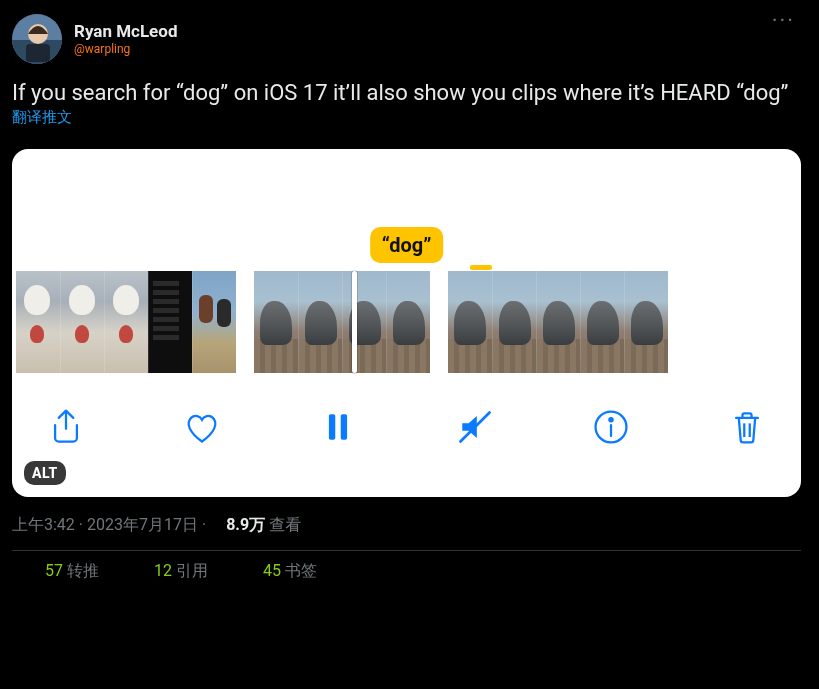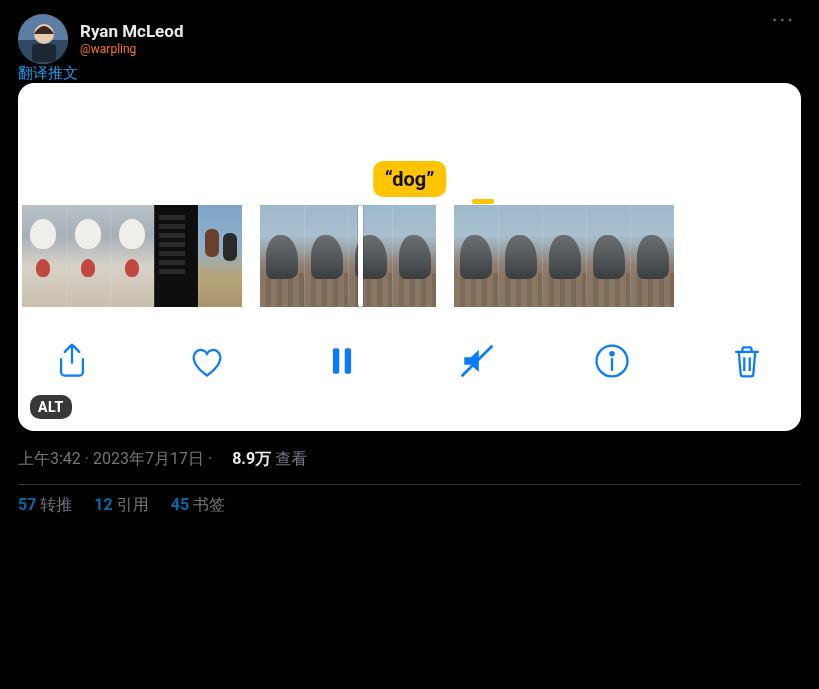--- a/index.html
+++ b/index.html
@@ -1,36 +1,36 @@
 <!DOCTYPE html>
 <html><head>
 <meta charset="utf-8">
 <style>
   * { box-sizing: border-box; margin: 0; padding: 0; }
   html, body { width: 819px; height: 689px; background: #000; color: #e7e9ea; font-family: -apple-system, BlinkMacSystemFont, "Segoe UI", Roboto, Helvetica, Arial, sans-serif; overflow: hidden; }
 
-  .tweet { padding: 14px 18px 8px 18px; }
+  .tweet { padding: 14px 18px 8px 12px; }
 
   .header { display: flex; align-items: flex-start; justify-content: space-between; }
   .header-left { display: flex; gap: 12px; align-items: center; }
 
   .avatar { width: 50px; height: 50px; border-radius: 50%; overflow: hidden; background: #333; position: relative; }
   .avatar svg { width: 100%; height: 100%; display: block; }
 
   .names { display: flex; flex-direction: column; line-height: 1.25; }
   .display-name { font-weight: 700; font-size: 17px; color: #e7e9ea; }
   .handle { font-size: 12px; color: #f97316; }
 
   .more { color: #71767b; font-size: 22px; letter-spacing: 2px; padding: 2px 6px; cursor: pointer; line-height: 10px; }
 
   .body-text { font-size: 22px; line-height: 1.35; margin-top: 14px; color: #e7e9ea; font-weight: 400; }
   .translate { color: #1d9bf0; font-size: 15px; cursor: pointer; }
 
   
-  .media { margin-top: 0; background: #fff; border-radius: 16px; overflow: hidden; position: relative; height: 348px; }
+  .media { margin-top: 22px; background: #fff; border-radius: 16px; overflow: hidden; position: relative; height: 348px; }
   .media-top { height: 118px; position: relative; }
   .tag { position: absolute; left: 50%; transform: translateX(-50%); bottom: 4px; background: #ffc400; color: #111; font-weight: 700; font-size: 20px; padding: 6px 12px; border-radius: 10px; }
   .tag-tick { position: absolute; left: 58%; bottom: -3px; width: 22px; height: 5px; background: #ffc400; border-radius: 2px; }
 
   .filmstrip { display: flex; gap: 18px; padding: 0 4px; height: 102px; align-items: stretch; margin-top: 4px; }
   .clip-group { display: flex; gap: 0; height: 100%; }
   .frame { width: 44px; height: 100%; background: #888; position: relative; overflow: hidden; }
   .frame + .frame { border-left: 1px solid rgba(255,255,255,0.15); }
 
   
@@ -59,21 +59,21 @@
 
   .alt-badge { position: absolute; left: 12px; bottom: 12px; background: rgba(0,0,0,0.78); color: #fff; font-weight: 800; font-size: 14px; letter-spacing: 0.5px; padding: 4px 8px; border-radius: 10px; }
 
   .meta { color: #71767b; font-size: 16px; margin-top: 18px; }
   .meta .sep { margin: 0 4px; }
   .meta b { color: #e7e9ea; font-weight: 700; margin-left: 16px; }
 
   .divider { height: 1px; background: #2f3336; margin: 14px 0 10px 0; }
 
   .engagement { display: flex; gap: 22px; color: #71767b; font-size: 16px; }
-  .engagement b { color: #0369a1; font-weight: 700; margin-right: 4px; }
+  .engagement b { color: #84cc16; font-weight: 400; margin-right: 4px; margin-left: 33px; }
 </style>
 </head>
 <body>
 
 <article class="tweet">
 
   <header class="header">
     <div class="header-left">
       <div class="avatar">
         <svg viewBox="0 0 50 50">
@@ -87,20 +87,21 @@
       <div class="names">
         <span class="display-name">Ryan McLeod</span>
         <span class="handle">@warpling</span>
       </div>
     </div>
     <div class="more">
       <span>···</span>
     </div>
   </header>
 
+  <div class="body-text">If you search for “dog” on iOS 17 it’ll also show you clips where it’s HEARD “dog”</div>
   <div class="translate">翻译推文</div>
 
   <div class="media">
     <div class="media-top">
       <div class="tag">“dog”</div>
       <div class="tag-tick"></div>
     </div>
 
     <div class="strip-wrap">
       <div class="filmstrip">

